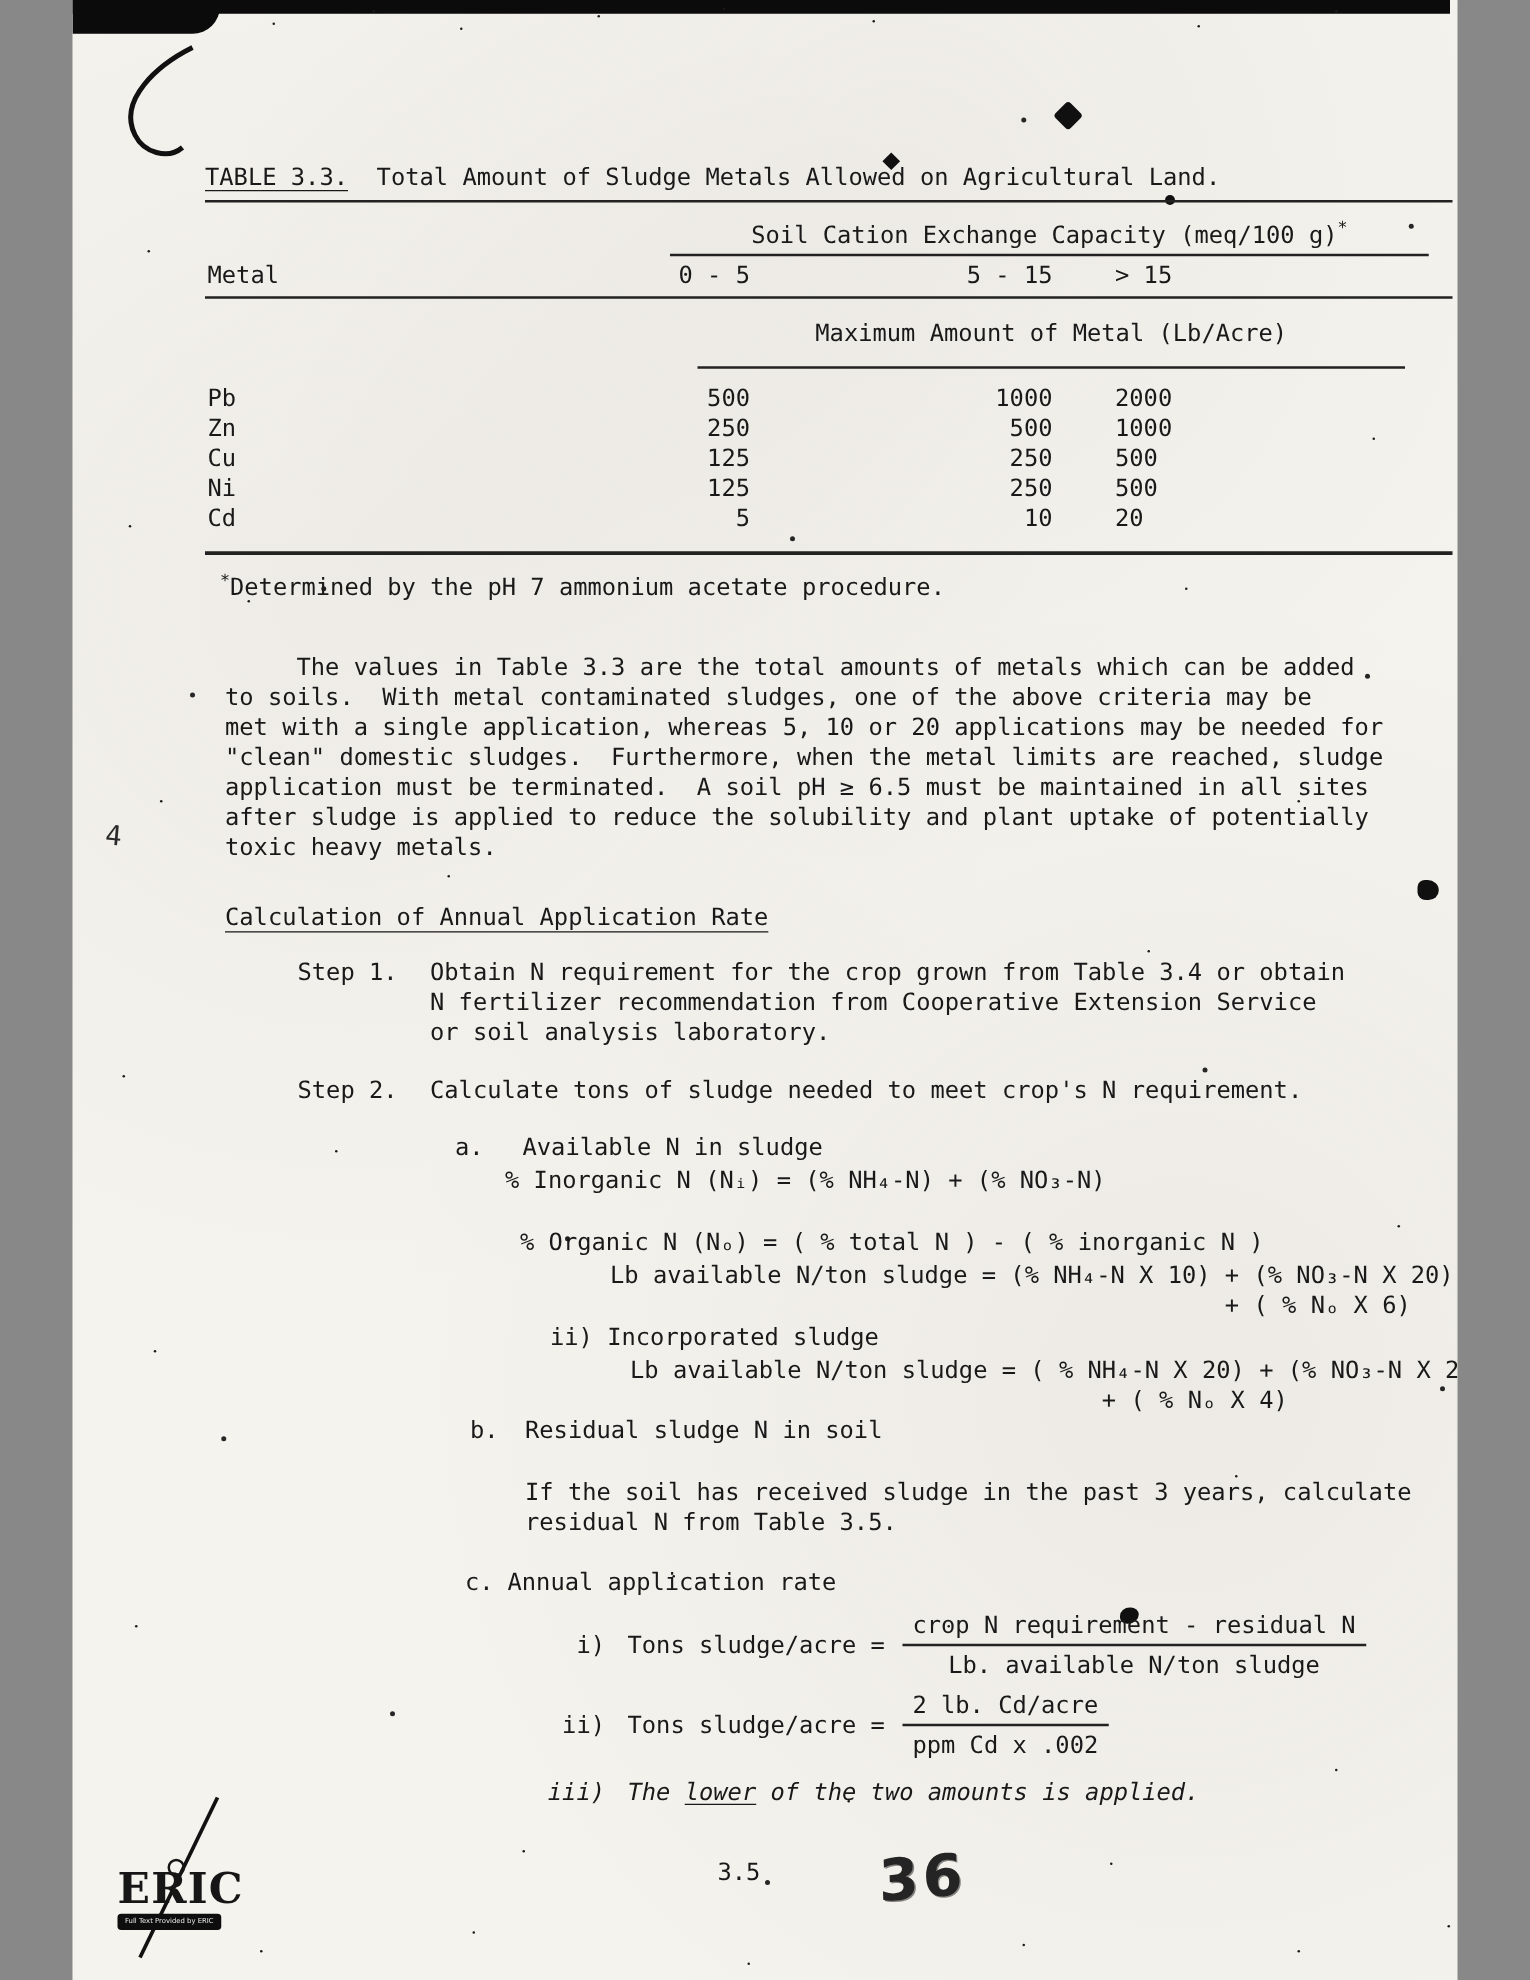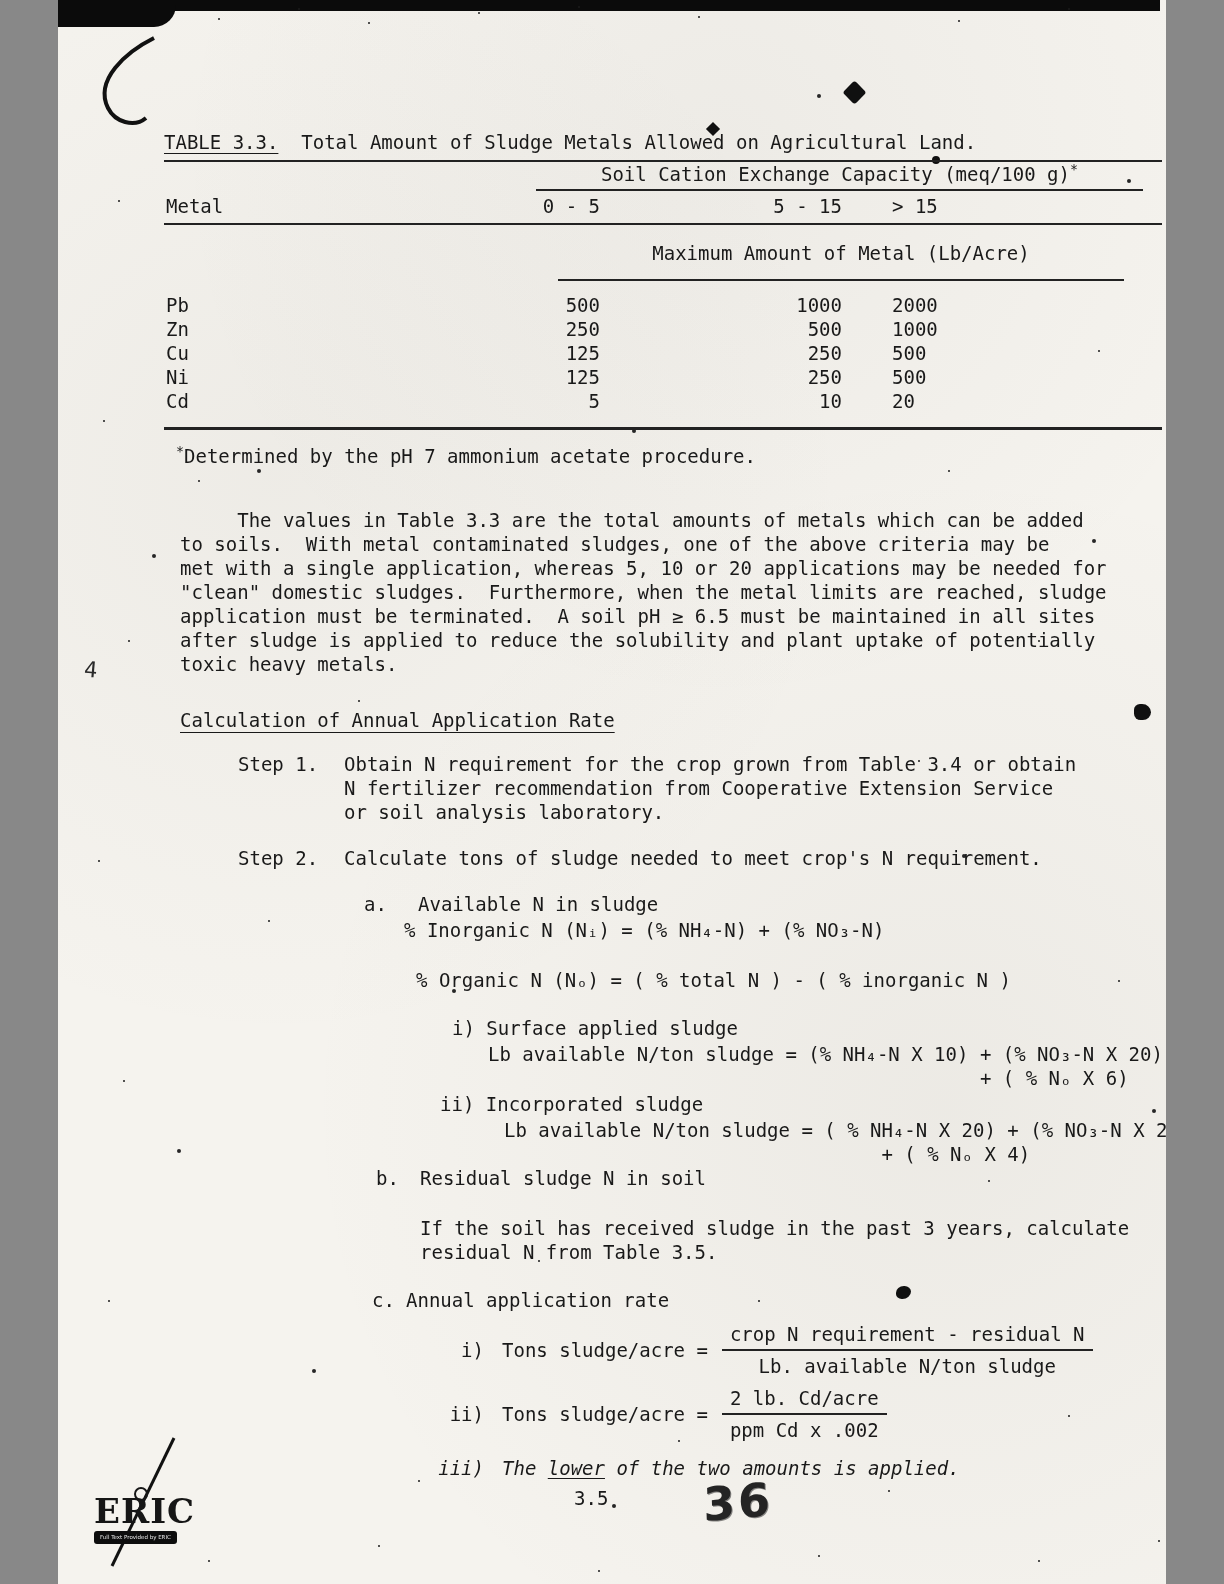--- a/index.html
+++ b/index.html
@@ -134,21 +134,21 @@
   <svg class="marks" width="1224" height="1584">
     <path d="M 96 38 C 68 52, 36 80, 50 108 C 57 122, 76 128, 88 118" stroke="#111" stroke-width="4" fill="none"></path>
     <line x1="116" y1="1438" x2="54" y2="1566" stroke="#111" stroke-width="3"></line>
   </svg>
 
   <div class="content">
 
     <div class="tbl-title"><span class="prefix">TABLE 3.3.</span><span>  Total Amount of Sludge Metals Allowed on Agricultural Land.</span></div>
     <div class="rule" style="margin-top:6px;"></div>
 
-    <div class="t-row" style="">
+    <div class="t-row" style="margin-top:14px;">
       <div class="c1"></div>
       <div class="ghead-cell"><span>Soil Cation Exchange Capacity (meq/100 g)</span><sup>*</sup></div>
     </div>
 
     <div class="t-row" style="margin-top:3px;">
       <div class="c1">Metal</div>
       <div class="c2">0 - 5</div>
       <div class="c3">5 - 15</div>
       <div class="c4">&gt; 15</div>
     </div>
@@ -217,21 +217,20 @@
       <div class="step-text">Calculate tons of sludge needed to meet crop's N requirement.</div>
     </div>
 
     <div class="item item-a">
       <div class="item-label">a.</div>
       <div>Available N in sludge</div>
     </div>
     <div class="f-inorganic">% Inorganic N (Nᵢ) = (% NH₄-N) + (% NO₃-N)</div>
     <div class="f-organic">% Organic N (Nₒ) = ( % total N ) - ( % inorganic N )</div>
 
-    <div class="sub-i-title">i) Surface applied sludge</div>
     <div class="sub-i-formula">Lb available N/ton sludge = (% NH₄-N X 10) + (% NO₃-N X 20)
                                            + ( % Nₒ X 6)</div>
 
     <div class="sub-ii-title">ii) Incorporated sludge</div>
     <div class="sub-ii-formula">Lb available N/ton sludge = ( % NH₄-N X 20) + (% NO₃-N X 20)
                                  + ( % Nₒ X 4)</div>
 
     <div class="item item-b">
       <div class="item-label">b.</div>
       <div>Residual sludge N in soil</div>

